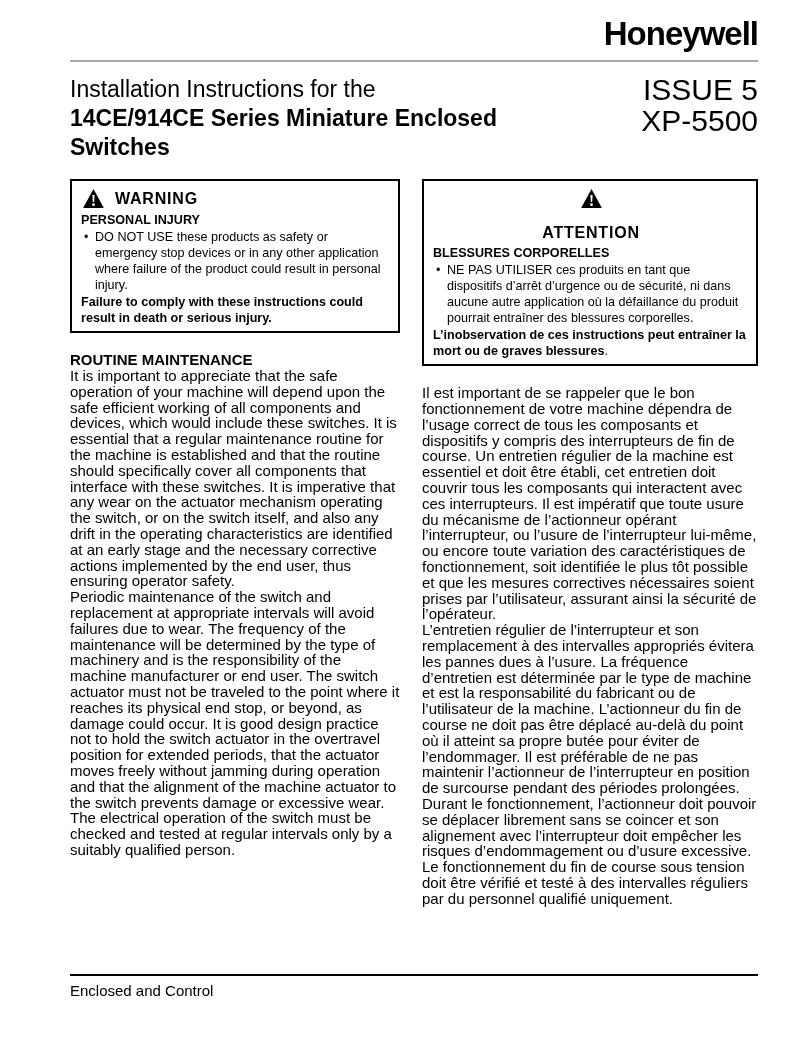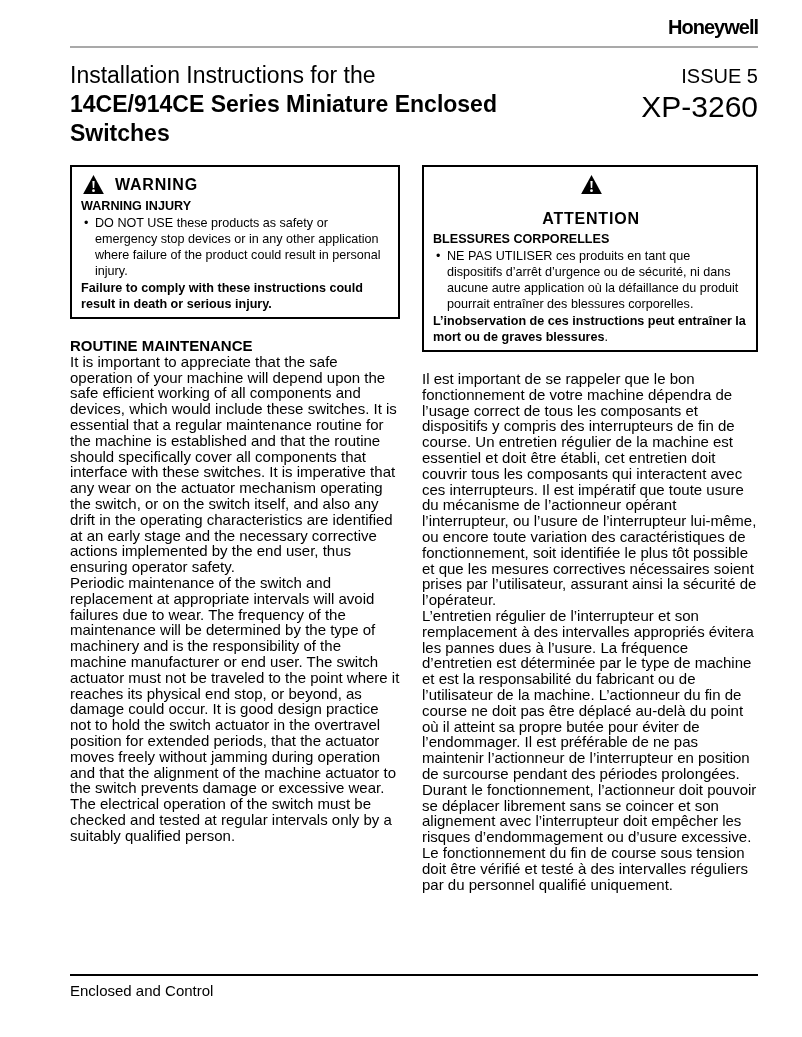--- a/index.html
+++ b/index.html
@@ -15,21 +15,21 @@
   }
   .content {
     position: absolute;
     left: 70px;
     width: 688px;
     top: 0;
   }
   
   .logo {
     text-align: right;
-    font-size: 20px;
+    font-size: 33px;
     font-weight: bold;
     letter-spacing: -1px;
     padding-top: 16px;
     line-height: 1.1;
   }
   .header-rule {
     margin-top: 8px;
     height: 2px;
     background: #a9a9a9;
   }
@@ -37,21 +37,21 @@
   .title-row {
     display: flex;
     justify-content: space-between;
     margin-top: 13px;
     gap: 48px;
   }
   .title-block { width: 470px; }
   .title-line1 { font-size: 23px; font-weight: normal; line-height: 29px; }
   .title-line-bold { font-size: 23px; font-weight: bold; line-height: 29px; }
   .issue-block { text-align: right; padding-top: 1px; }
-  .issue-label { font-size: 20px; line-height: 28px; text-align: right; }
+  .issue-label { font-size: 30px; line-height: 28px; text-align: right; }
   .part-number { font-size: 30px; line-height: 34px; }
   
   .columns {
     display: flex;
     margin-top: 17px;
     gap: 22px;
   }
   .col-left { width: 330px; flex: none; }
   .col-right { width: 336px; flex: none; }
   
@@ -105,37 +105,37 @@
     <div class="header-rule"></div>
 
     <div class="title-row">
       <div class="title-block">
         <div class="title-line1">Installation Instructions for the</div>
         <div class="title-line-bold">14CE/914CE Series Miniature Enclosed</div>
         <div class="title-line-bold">Switches</div>
       </div>
       <div class="issue-block">
         <div class="issue-label">ISSUE 5</div>
-        <div class="part-number">XP-3260</div>
+        <div class="part-number">XP-5500</div>
       </div>
     </div>
 
     <div class="columns">
 
       <div class="col-left">
         <div class="alert-box">
           <div class="alert-title-row">
             <svg class="tri-icon" viewBox="0 0 24 22">
               <path d="M12 0 L24 22 L0 22 Z" fill="#000"></path>
               <path d="M10.7 7 L13.3 7 L12.8 15 L11.2 15 Z" fill="#fff"></path>
               <circle cx="12" cy="18.1" r="1.6" fill="#fff"></circle>
             </svg>
             <span class="alert-title">WARNING</span>
           </div>
-          <div class="alert-heading">WARNING INJURY</div>
+          <div class="alert-heading">PERSONAL INJURY</div>
           <div class="bullet-item">
             <span class="bullet-marker">•</span>
             <span class="bullet-text">DO NOT USE these products as safety or emergency stop devices or in any other application where failure of the product could result in personal injury.</span>
           </div>
           <div class="alert-bold-footer">Failure to comply with these instructions could result in death or serious injury.</div>
         </div>
 
         <div class="section">
           <div class="section-heading">ROUTINE MAINTENANCE</div>
           <p>It is important to appreciate that the safe operation of your machine will depend upon the safe efficient working of all components and devices, which would include these switches. It is essential that a regular maintenance routine for the machine is established and that the routine should specifically cover all components that interface with these switches. It is imperative that any wear on the actuator mechanism operating the switch, or on the switch itself, and also any drift in the operating characteristics are identified at an early stage and the necessary corrective actions implemented by the end user, thus ensuring operator safety.</p>

